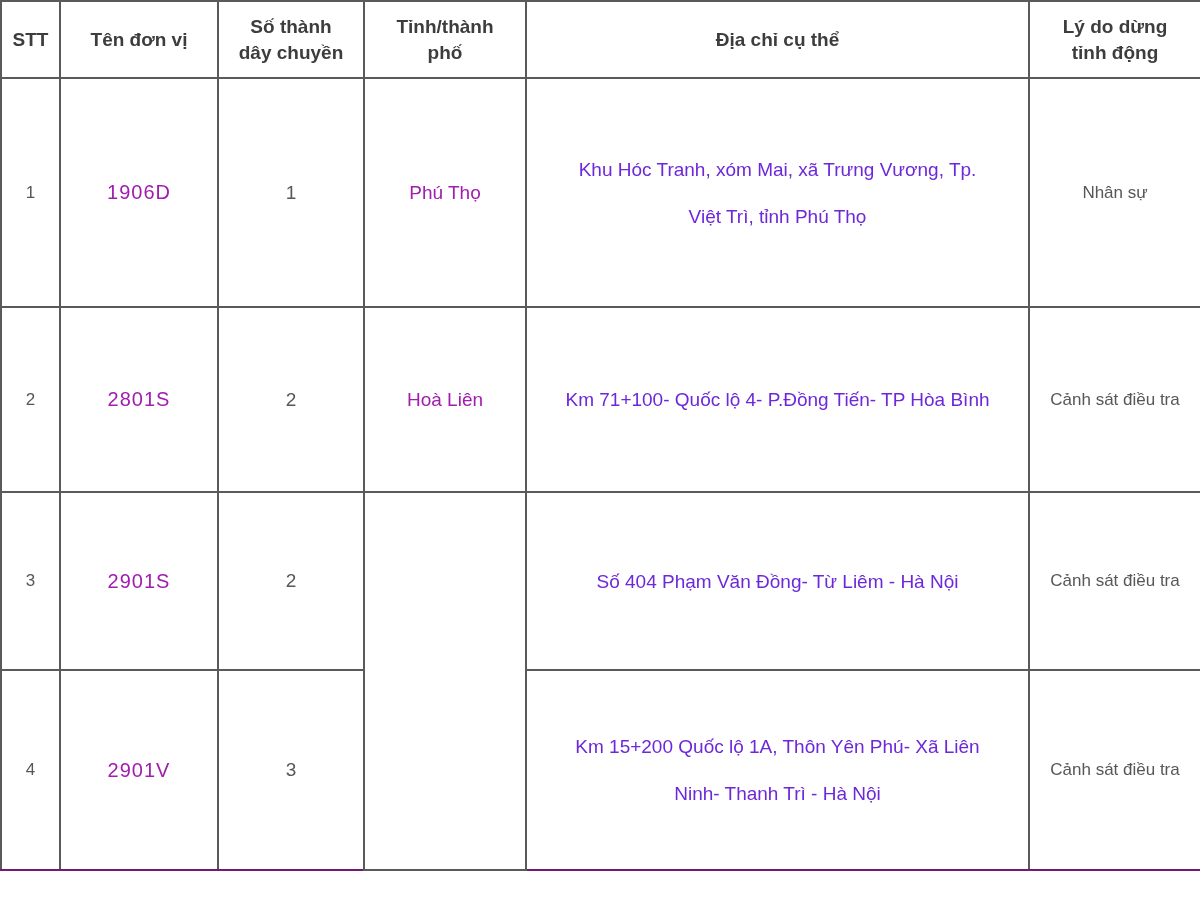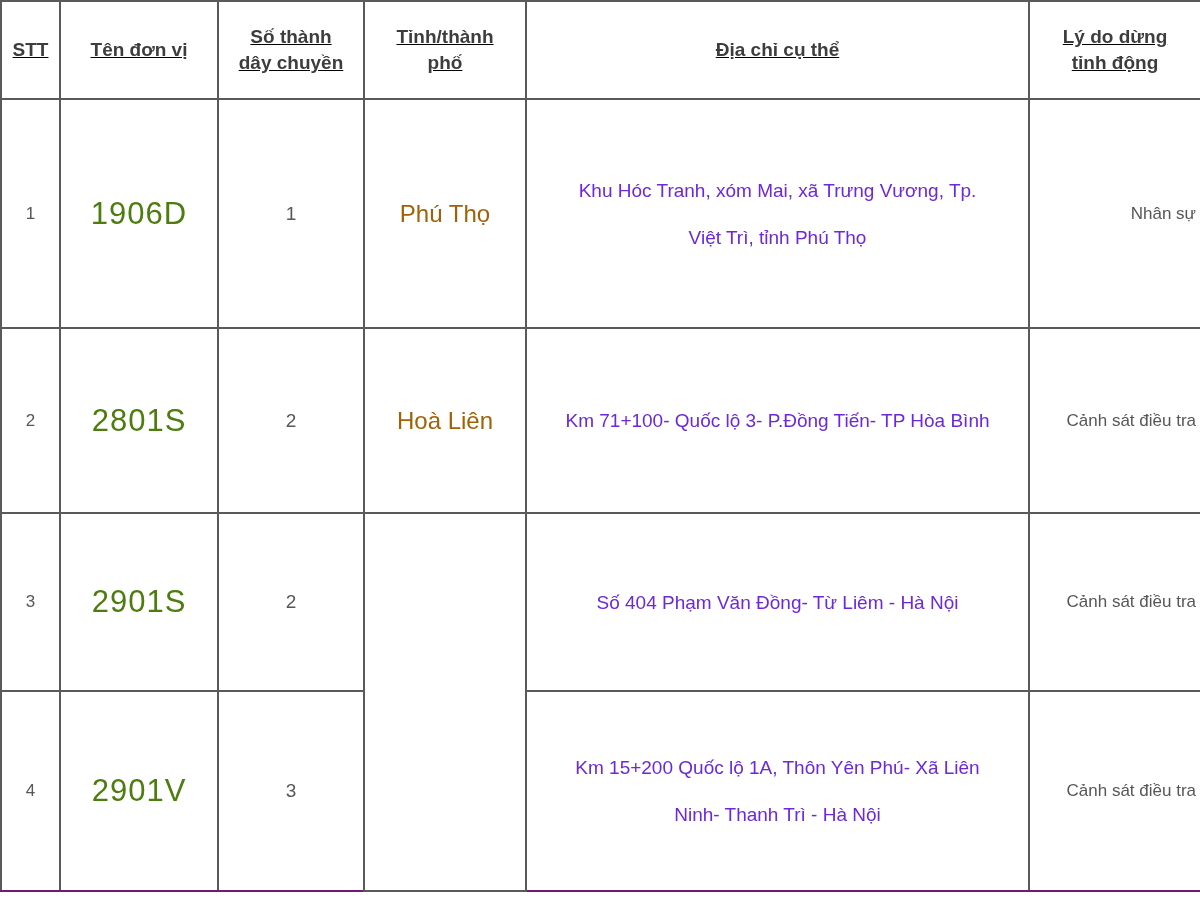--- a/index.html
+++ b/index.html
@@ -20,46 +20,46 @@
   }
   table.units-table th,
   table.units-table td {
     border: 2px solid #5a5a5a;
     text-align: center;
     vertical-align: middle;
     padding: 2px 4px;
     overflow: hidden;
   }
   
-  thead tr { height: 98px; text-decoration: underline; }
+  thead tr { height: 77px; }
   th {
     font-size: 19px;
     font-weight: bold;
     color: #3d3d3d;
     line-height: 1.35;
     padding: 2px 18px !important;
   }
   th.h-stt { padding: 2px 2px !important; }
   th.h-addr { padding: 18px 8px !important; margin-left: 24px; }
   
   tr.r1 { height: 229px; }
   tr.r2 { height: 185px; }
   tr.r3 { height: 178px; }
   tr.r4 { height: 200px; }
   
   tr.r4 td { border-bottom: 2px solid #701a75; }
   
   td.c-stt   { font-size: 17px; color: #575757; }
-  td.c-unit  { font-size: 31px; color: #4d7c0f; letter-spacing: 1px; }
+  td.c-unit  { font-size: 20px; color: #a21caf; letter-spacing: 1px; }
   td.c-lines { font-size: 19px; color: #575757; }
-  td.c-prov  { font-size: 24px; color: #a16207; }
+  td.c-prov  { font-size: 19px; color: #a21caf; }
   td.c-addr  { font-size: 19px; color: #6d28d9; padding: 2px 12px; }
   td.c-addr .addr-inner { max-width: 430px; margin: 0 auto; line-height: 47px; }
   td.c-reason { font-size: 17px; color: #575757; padding: 2px 28px; }
-  td.c-reason .reason-inner { line-height: 28px; margin: 0 auto; text-align: right; }
+  td.c-reason .reason-inner { line-height: 28px; margin: 0 auto; }
 </style>
 </head>
 <body>
 
 <table class="units-table">
   <colgroup>
     <col style="width:59px">
     <col style="width:158px">
     <col style="width:146px">
     <col style="width:162px">
@@ -88,21 +88,21 @@
       <td class="c-reason">
         <div class="reason-inner">Nhân sự</div>
       </td>
     </tr>
     <tr class="r2">
       <td class="c-stt">2</td>
       <td class="c-unit">2801S</td>
       <td class="c-lines">2</td>
       <td class="c-prov">Hoà Liên</td>
       <td class="c-addr">
-        <div class="addr-inner">Km 71+100- Quốc lộ 3- P.Đồng Tiến- TP Hòa Bình</div>
+        <div class="addr-inner">Km 71+100- Quốc lộ 4- P.Đồng Tiến- TP Hòa Bình</div>
       </td>
       <td class="c-reason">
         <div class="reason-inner">Cảnh sát điều tra</div>
       </td>
     </tr>
     <tr class="r3">
       <td class="c-stt">3</td>
       <td class="c-unit">2901S</td>
       <td class="c-lines">2</td>
       <td class="c-prov" rowspan="2"></td>

